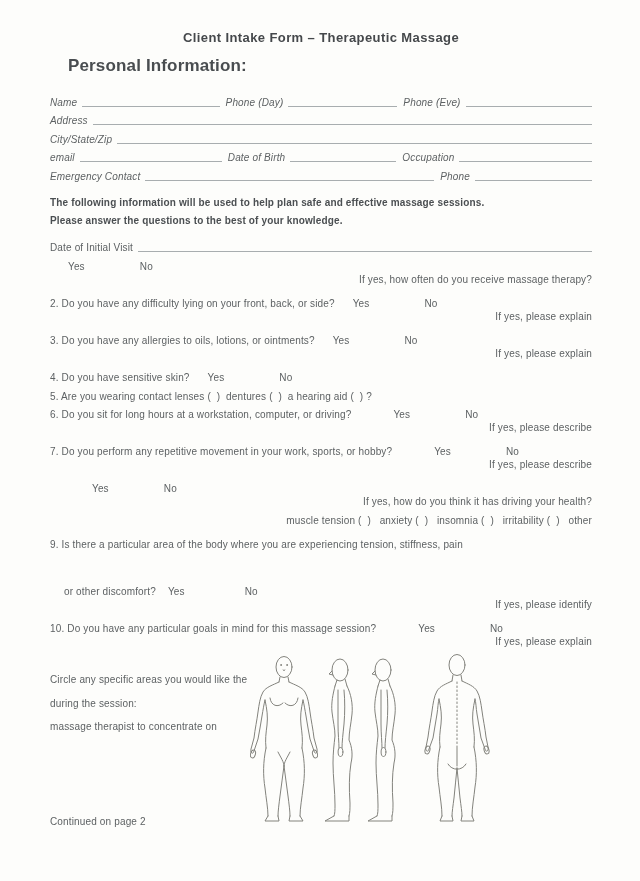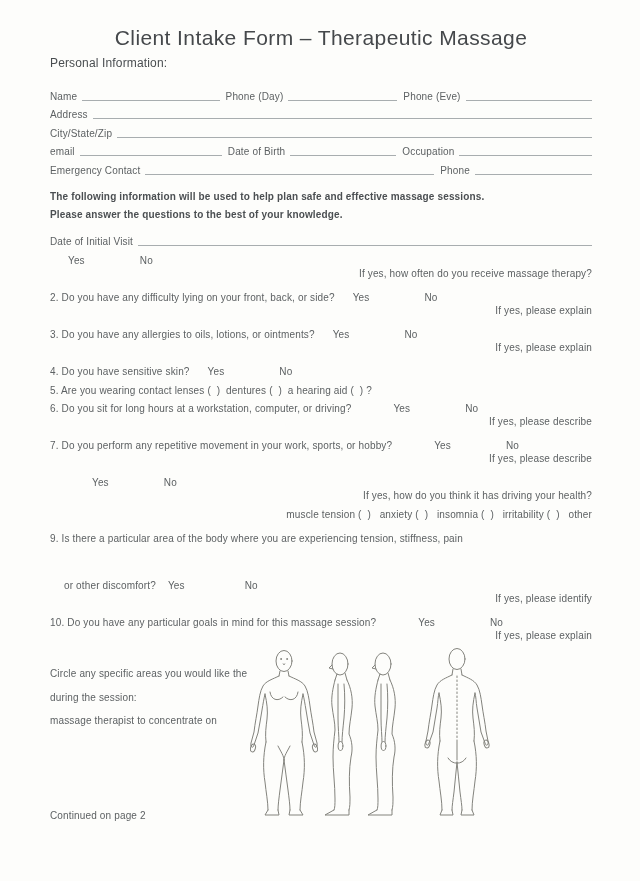--- a/index.html
+++ b/index.html
@@ -5,25 +5,25 @@
   html,body { margin:0; padding:0; background:#e8e8e6; }
   .page {
     position:relative; width:640px; height:881px; margin:0 auto;
     background:#fdfdfb;
     font-family:"Liberation Sans", sans-serif;
     color:#5d6163; font-size:10px; letter-spacing:.15px;
     overflow:hidden;
   }
   .content { position:absolute; left:50px; top:0; width:542px; }
   .title {
-    margin-top:27px; text-align:center; font-size:21px; font-weight:400;
+    margin-top:27px; text-align:center; font-size:13px; font-weight:700;
     color:#45484b; letter-spacing:.4px; line-height:22px;
   }
-  .pheading { margin-top:7px; font-size:12px; font-weight:400; color:#494d50; }
-  .fields { margin-top:15px; }
+  .pheading { margin-top:7px; font-size:17px; font-weight:700; color:#494d50;margin-left:18px; }
+  .fields { margin-top:15px;font-style:italic; }
   .row { height:18.55px; display:flex; align-items:flex-end; white-space:pre; }
   .row .lab { padding-bottom:2px; }
   .row .lab.m { margin-left:6px; }
   .wline { border-bottom:1px solid #a8adaf; margin:0 0 3px 5px; align-self:flex-end; }
   .gr { flex-grow:1; }
   .f126 { flex-grow:1.26; } .f100 { flex-grow:1; } .f116 { flex-grow:1.16; }
   .f134 { flex-grow:1.34; } .f125 { flex-grow:1.25; }
   .f158 { flex-grow:1.58; } .f64  { flex-grow:.64; }
   .intro { margin-top:10px; font-weight:700; color:#4b4f52; line-height:18.5px; }
   .datevisit { margin-top:6px; }

